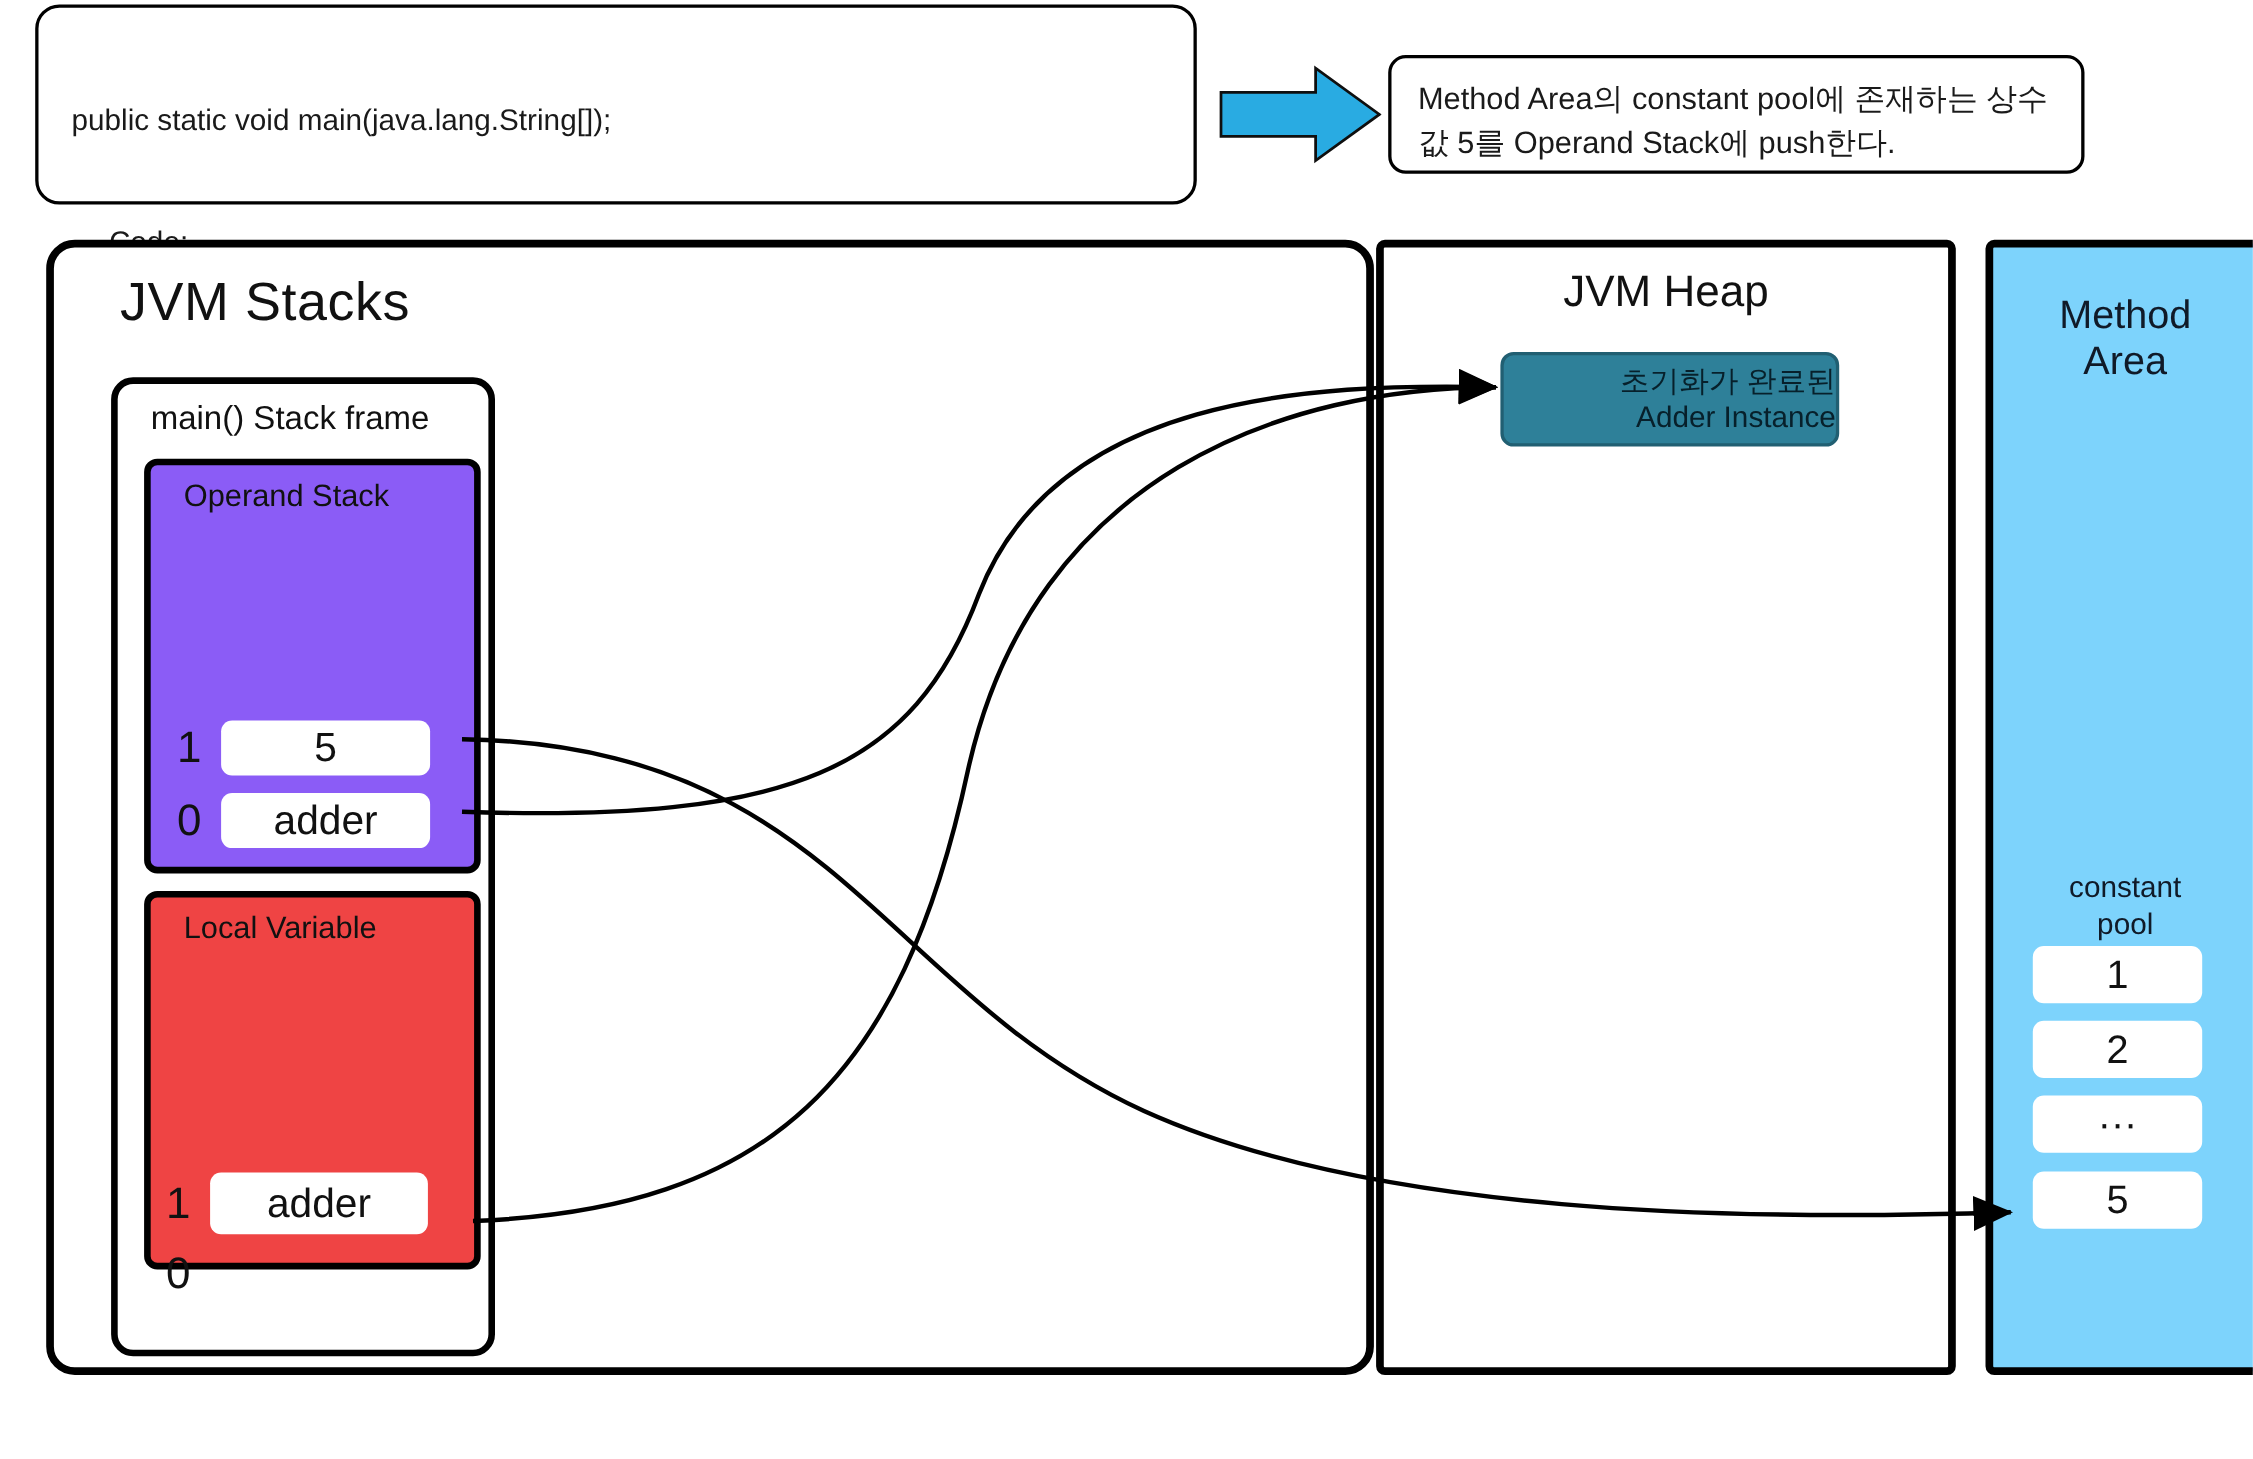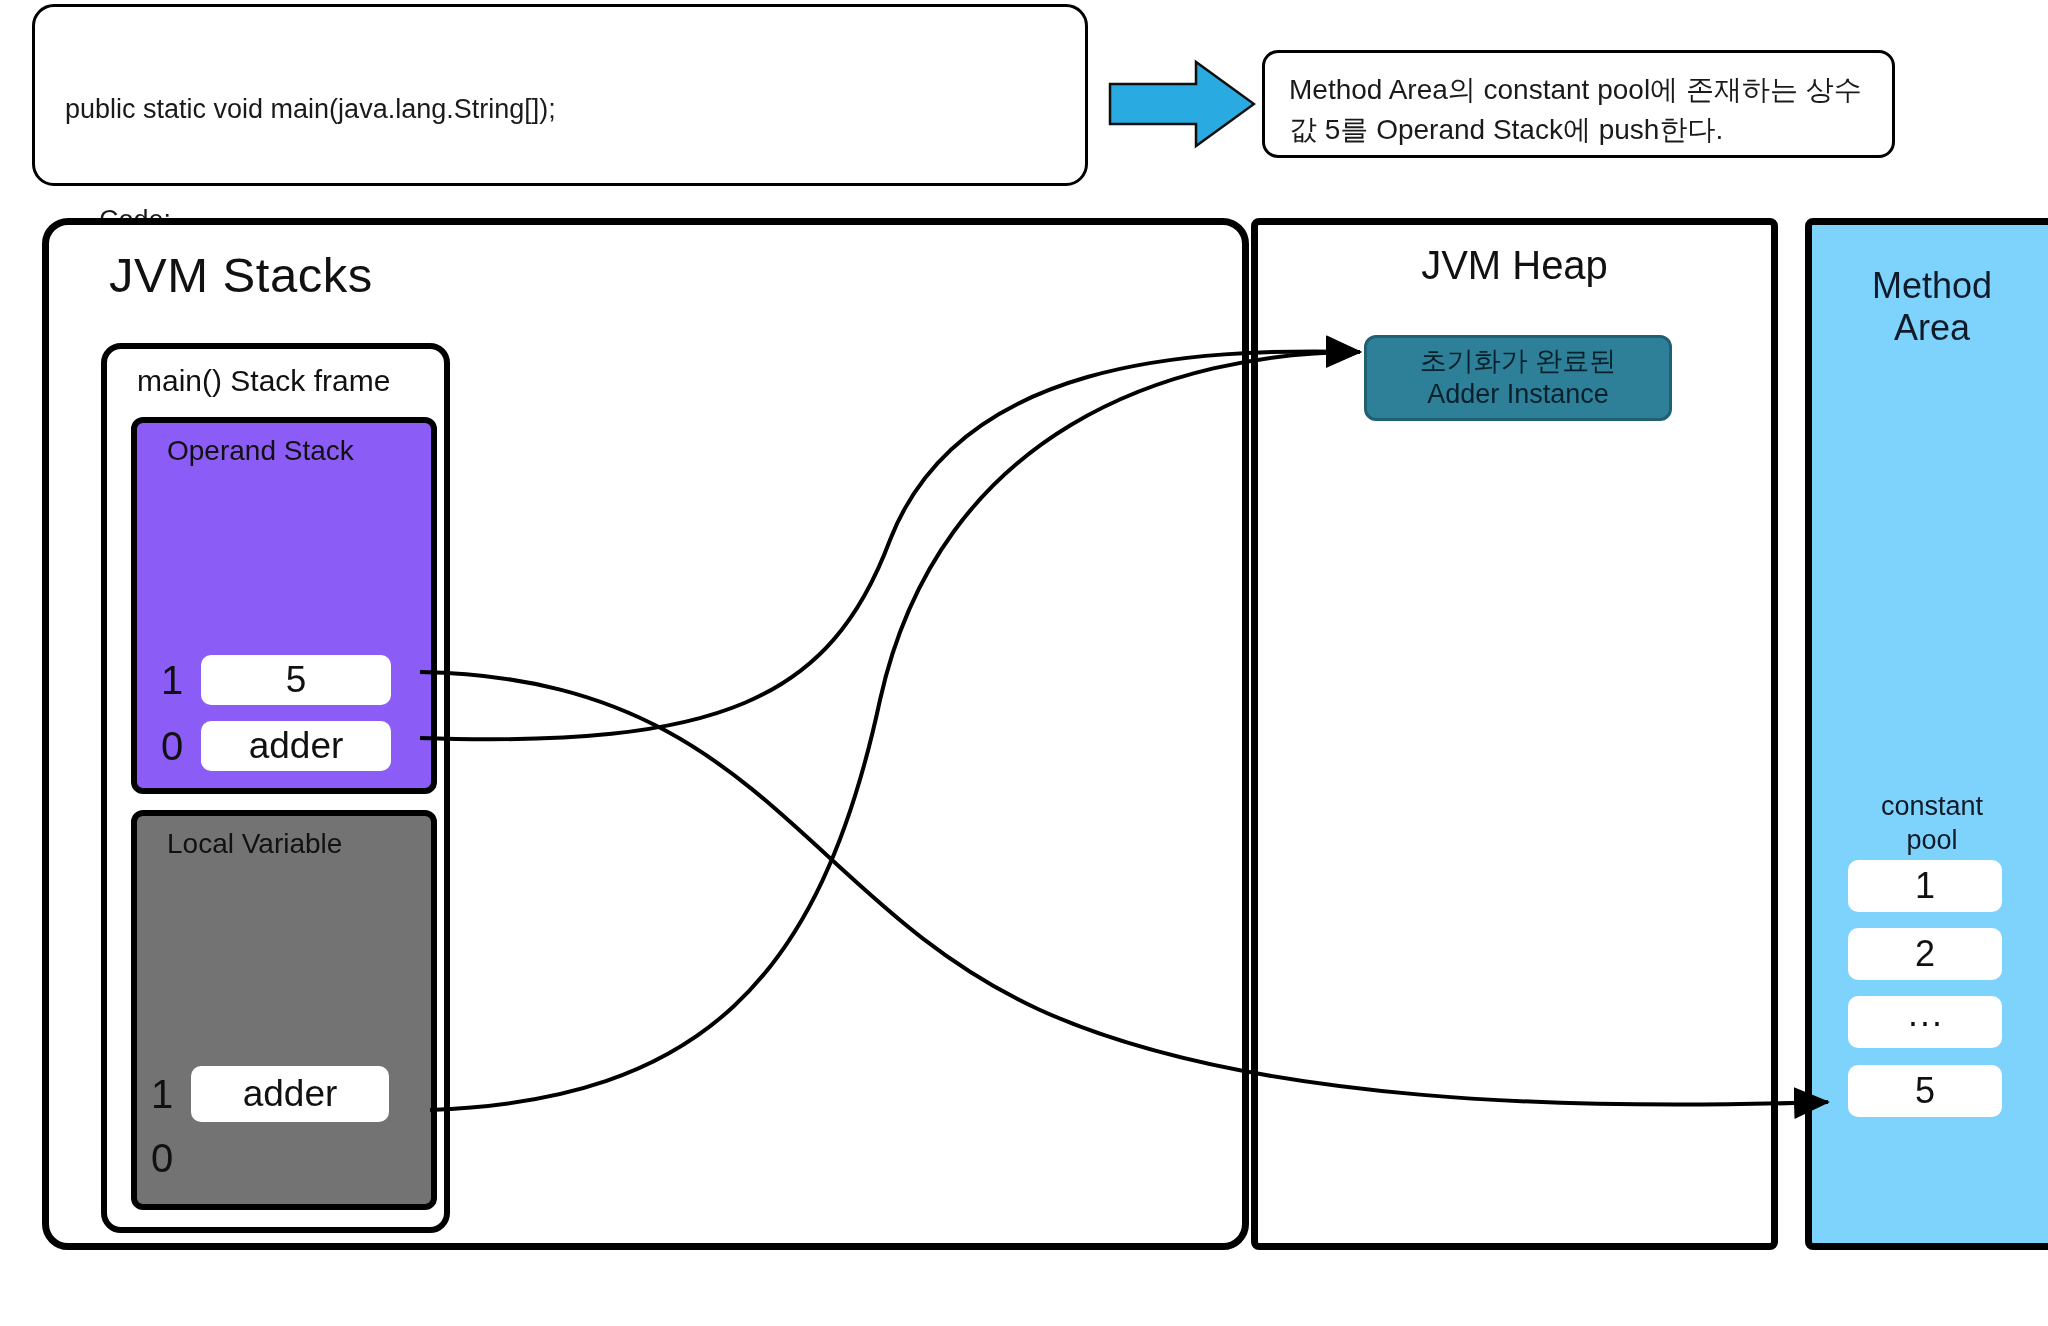--- a/index.html
+++ b/index.html
@@ -61,21 +61,21 @@
   #stack-frame-title {
     position: absolute; left: 30px; top: 15px;
     font-size: 30px; color: #111;
   }
 
   .region {
     position: absolute; left: 24px; width: 306px;
     border: 6px solid #000; border-radius: 12px;
   }
   #operand-stack { top: 68px; height: 377px; background: #8b5cf6; }
-  #local-variable { top: 461px; height: 400px; background: #737373; padding-left: 36px; }
+  #local-variable { top: 461px; height: 344px; background: #ef4444; padding-left: 36px; }
   .region-label { position: absolute; left: 30px; top: 12px; font-size: 28px; color: #111; }
 
   .slot-row { position: absolute; display: flex; align-items: center; }
   .slot-index { width: 40px; font-size: 40px; color: #111; text-align: left; }
   .slot-box {
     width: 190px; height: 50px; background: #fff; border-radius: 10px;
     display: flex; align-items: center; justify-content: center;
     font-size: 37px; color: #111;
   }
   
@@ -92,22 +92,22 @@
     border: 7px solid #000; border-radius: 8px; background: #fff;
   }
   #jvm-heap-title {
     position: absolute; left: 0; right: 0; top: 18px;
     text-align: center; font-size: 40px; color: #111;
   }
   #adder-instance {
     position: absolute; left: 106px; top: 95px;
     width: 308px; height: 86px;
     background: #2e8099; border: 3px solid #215f72; border-radius: 12px;
-    display: flex; flex-direction: column; align-items: center; justify-content: center;
-    color: #07202b; font-size: 27px; line-height: 33px; margin-top: 15px;
+    display: flex; flex-direction: column; align-items: flex-end; justify-content: center;
+    color: #07202b; font-size: 27px; line-height: 33px;
   }
 
   #method-area {
     position: absolute; left: 1805px; top: 218px;
     width: 254px; height: 1032px;
     border: 7px solid #000; border-radius: 8px; background: #7dd3fc;
   }
   #method-area-title {
     position: absolute; left: 0; right: 0; top: 40px;
     text-align: center; font-size: 36px; line-height: 42px; color: #101a28;

